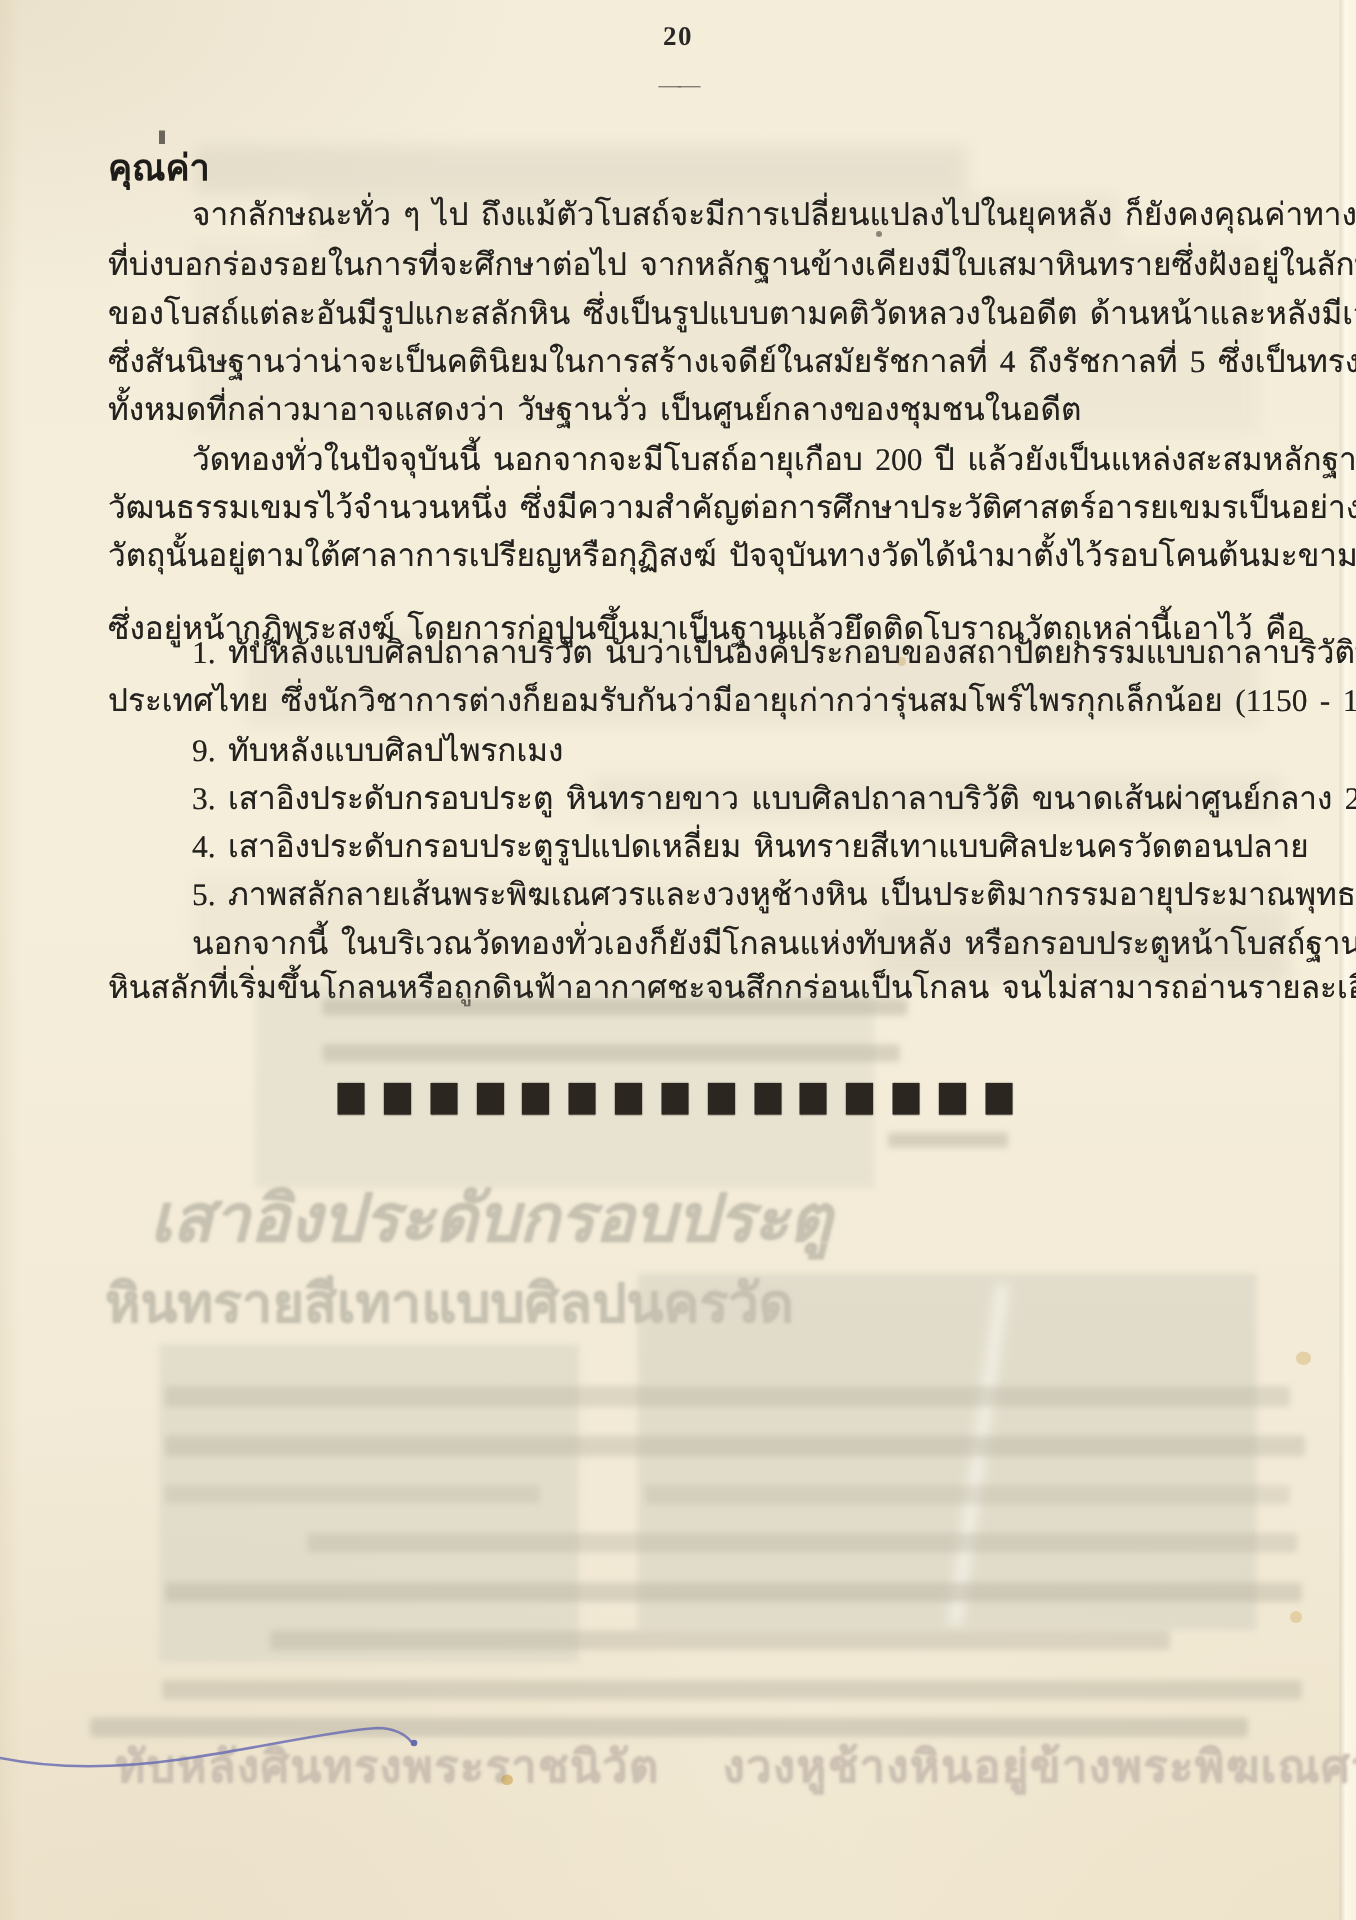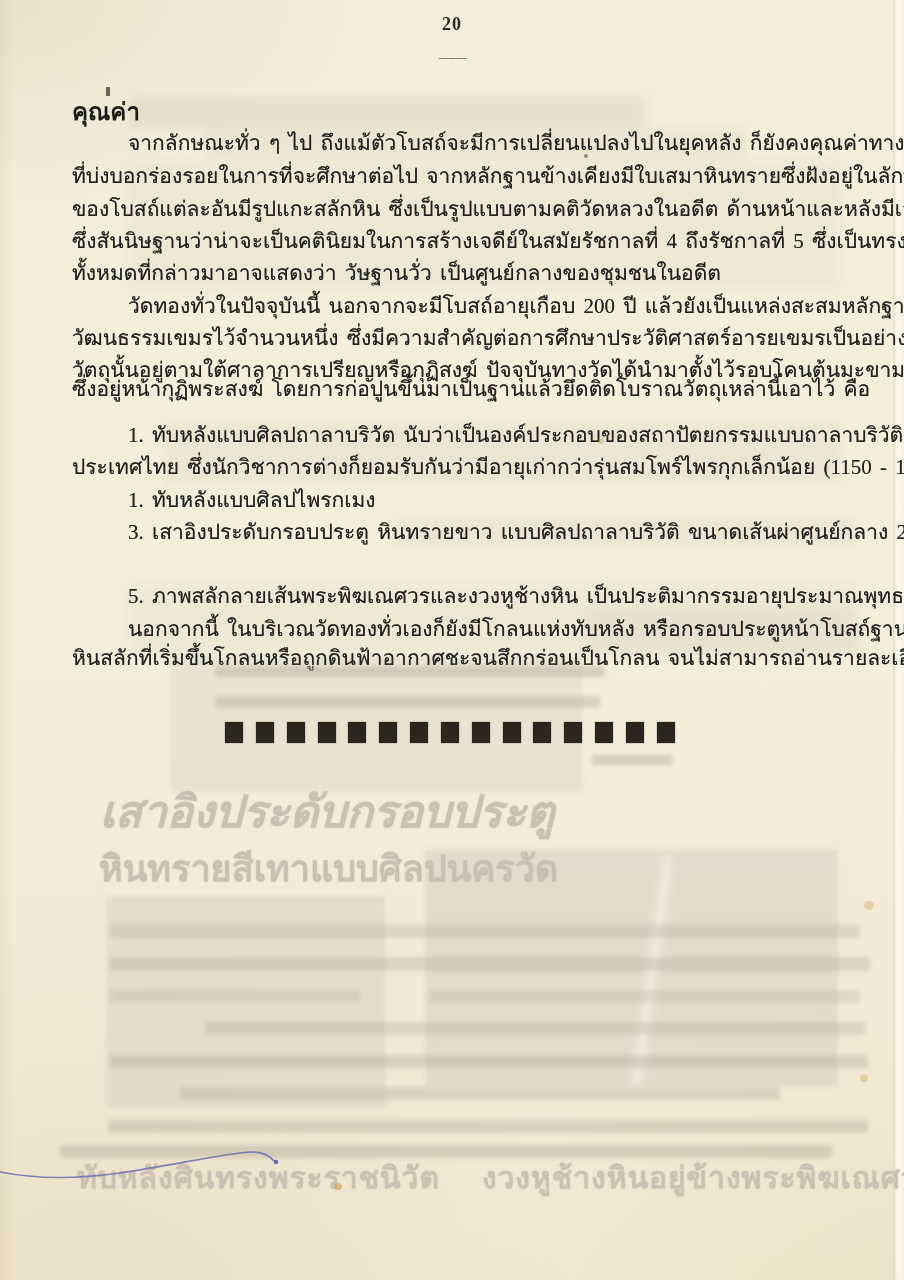--- a/index.html
+++ b/index.html
@@ -34,21 +34,21 @@
   .wash{position:absolute;background:#b6b1a0;filter:blur(5px);pointer-events:none;}
   .pblock{position:absolute;background:#d6d3c3;filter:blur(2px);}
   .crease{position:absolute;background:rgba(255,253,245,0.55);filter:blur(4px);transform:rotate(8deg);}
   .gbar{position:absolute;background:#b7b2a0;filter:blur(2px);border-radius:2px;}
   .ghost{
     position:absolute;color:#c6c1b1;white-space:nowrap;filter:blur(0.7px);
     font-family:"Liberation Serif","DejaVu Sans",sans-serif;font-weight:bold;
     text-shadow:0 0 2px rgba(198,193,177,0.7);
   }
   .ghost-l1{left:100px;top:776px;font-size:44px;font-style:italic;}
-  .ghost-l2{left:70px;top:840px;font-size:36px;margin-left:29px;}
+  .ghost-l2{left:70px;top:840px;font-size:36px;}
   .ghost-r{left:463px;top:791px;font-size:31px;}
   .ghost-b{left:77px;top:1154px;font-size:30px;color:#ccc0b2;letter-spacing:1px;}
   .ghost-b .gap{display:inline-block;width:42px;}
   .squares{position:absolute;left:225px;top:722px;width:450px;height:22px;
     display:flex;justify-content:space-between;}
   .squares i{display:block;width:18px;height:21px;background:#2b2620;
     box-shadow:0 0 1px rgba(43,38,32,0.8);}
   .speck{position:absolute;background:#4a453c;}
   .stain{position:absolute;border-radius:50%;}
   .pen{position:absolute;left:0;top:1140px;}
@@ -79,25 +79,26 @@
   <div class="heading">คุณค่า</div>
 
   <div class="bline ind" style="top:130px">จากลักษณะทั่ว ๆ ไป  ถึงแม้ตัวโบสถ์จะมีการเปลี่ยนแปลงไปในยุคหลัง  ก็ยังคงคุณค่าทางประวัติศาสตร์</div>
   <div class="bline" style="top:163px">ที่บ่งบอกร่องรอยในการที่จะศึกษาต่อไป  จากหลักฐานข้างเคียงมีใบเสมาหินทรายซึ่งฝังอยู่ในลักษณะคู่ทั้ง 4 มุม</div>
   <div class="bline" style="top:196px">ของโบสถ์แต่ละอันมีรูปแกะสลักหิน ซึ่งเป็นรูปแบบตามคติวัดหลวงในอดีต ด้านหน้าและหลังมีเจดีย์ทรงระฆังกลม</div>
   <div class="bline" style="top:228px">ซึ่งสันนิษฐานว่าน่าจะเป็นคตินิยมในการสร้างเจดีย์ในสมัยรัชกาลที่ 4 ถึงรัชกาลที่ 5 ซึ่งเป็นทรงพระราชนิยม จาก</div>
   <div class="bline" style="top:260px">ทั้งหมดที่กล่าวมาอาจแสดงว่า วัษฐานวั่ว เป็นศูนย์กลางของชุมชนในอดีต</div>
   <div class="bline ind" style="top:293px">วัดทองทั่วในปัจจุบันนี้ นอกจากจะมีโบสถ์อายุเกือบ 200 ปี แล้วยังเป็นแหล่งสะสมหลักฐานทางศิลปะสาย</div>
   <div class="bline" style="top:325px">วัฒนธรรมเขมรไว้จำนวนหนึ่ง  ซึ่งมีความสำคัญต่อการศึกษาประวัติศาสตร์อารยเขมรเป็นอย่างมาก  เดิมโบราณ</div>
   <div class="bline" style="top:357px">วัตถุนั้นอยู่ตามใต้ศาลาการเปรียญหรือกุฏิสงฆ์   ปัจจุบันทางวัดได้นำมาตั้งไว้รอบโคนต้นมะขามใหญ่อายุนับร้อยปี</div>
-  <div class="bline" style="top:376px">ซึ่งอยู่หน้ากุฏิพระสงฆ์ โดยการก่อปูนขึ้นมาเป็นฐานแล้วยึดติดโบราณวัตถุเหล่านี้เอาไว้ คือ</div>
+  <div class="bline" style="top:406px">ซึ่งอยู่หน้ากุฏิพระสงฆ์ โดยการก่อปูนขึ้นมาเป็นฐานแล้วยึดติดโบราณวัตถุเหล่านี้เอาไว้ คือ</div>
   <div class="bline ind" style="top:422px">1. ทับหลังแบบศิลปถาลาบริวัต   นับว่าเป็นองค์ประกอบของสถาปัตยกรรมแบบถาลาบริวัติที่เก่าที่สุดใน</div>
   <div class="bline" style="top:454px">ประเทศไทย ซึ่งนักวิชาการต่างก็ยอมรับกันว่ามีอายุเก่ากว่ารุ่นสมโพร์ไพรกุกเล็กน้อย (1150 - 1200)</div>
-  <div class="bline ind" style="top:487px">1. ทับหลังแบบศิลปไพรกเมง</div>
+  <div class="bline ind" style="top:487px">9. ทับหลังแบบศิลปไพรกเมง</div>
   <div class="bline ind" style="top:519px">3. เสาอิงประดับกรอบประตู หินทรายขาว แบบศิลปถาลาบริวัติ ขนาดเส้นผ่าศูนย์กลาง 25 เซ็นติเมตร</div>
+  <div class="bline ind" style="top:551px">4. เสาอิงประดับกรอบประตูรูปแปดเหลี่ยม หินทรายสีเทาแบบศิลปะนครวัดตอนปลาย</div>
   <div class="bline ind" style="top:583px">5. ภาพสลักลายเส้นพระพิฆเณศวรและงวงหูช้างหิน เป็นประติมากรรมอายุประมาณพุทธศตวรรษที่ 17 - 18</div>
   <div class="bline ind" style="top:616px">นอกจากนี้ ในบริเวณวัดทองทั่วเองก็ยังมีโกลนแห่งทับหลัง หรือกรอบประตูหน้าโบสถ์ฐานโยนิ และสิงห์</div>
   <div class="bline" style="top:645px">หินสลักที่เริ่มขึ้นโกลนหรือถูกดินฟ้าอากาศชะจนสึกกร่อนเป็นโกลน จนไม่สามารถอ่านรายละเอียดได้</div>
 
   <div class="gbar" style="left:215px;top:666px;width:390px;height:11px;opacity:.50"></div>
   <div class="gbar" style="left:215px;top:696px;width:385px;height:12px;opacity:.45"></div>
   <div class="gbar" style="left:592px;top:755px;width:80px;height:10px;opacity:.50"></div>
   <div class="gbar" style="left:110px;top:924px;width:750px;height:14px;opacity:.36"></div>
   <div class="gbar" style="left:110px;top:957px;width:760px;height:14px;opacity:.40"></div>
   <div class="gbar" style="left:110px;top:990px;width:250px;height:12px;opacity:.30"></div>

